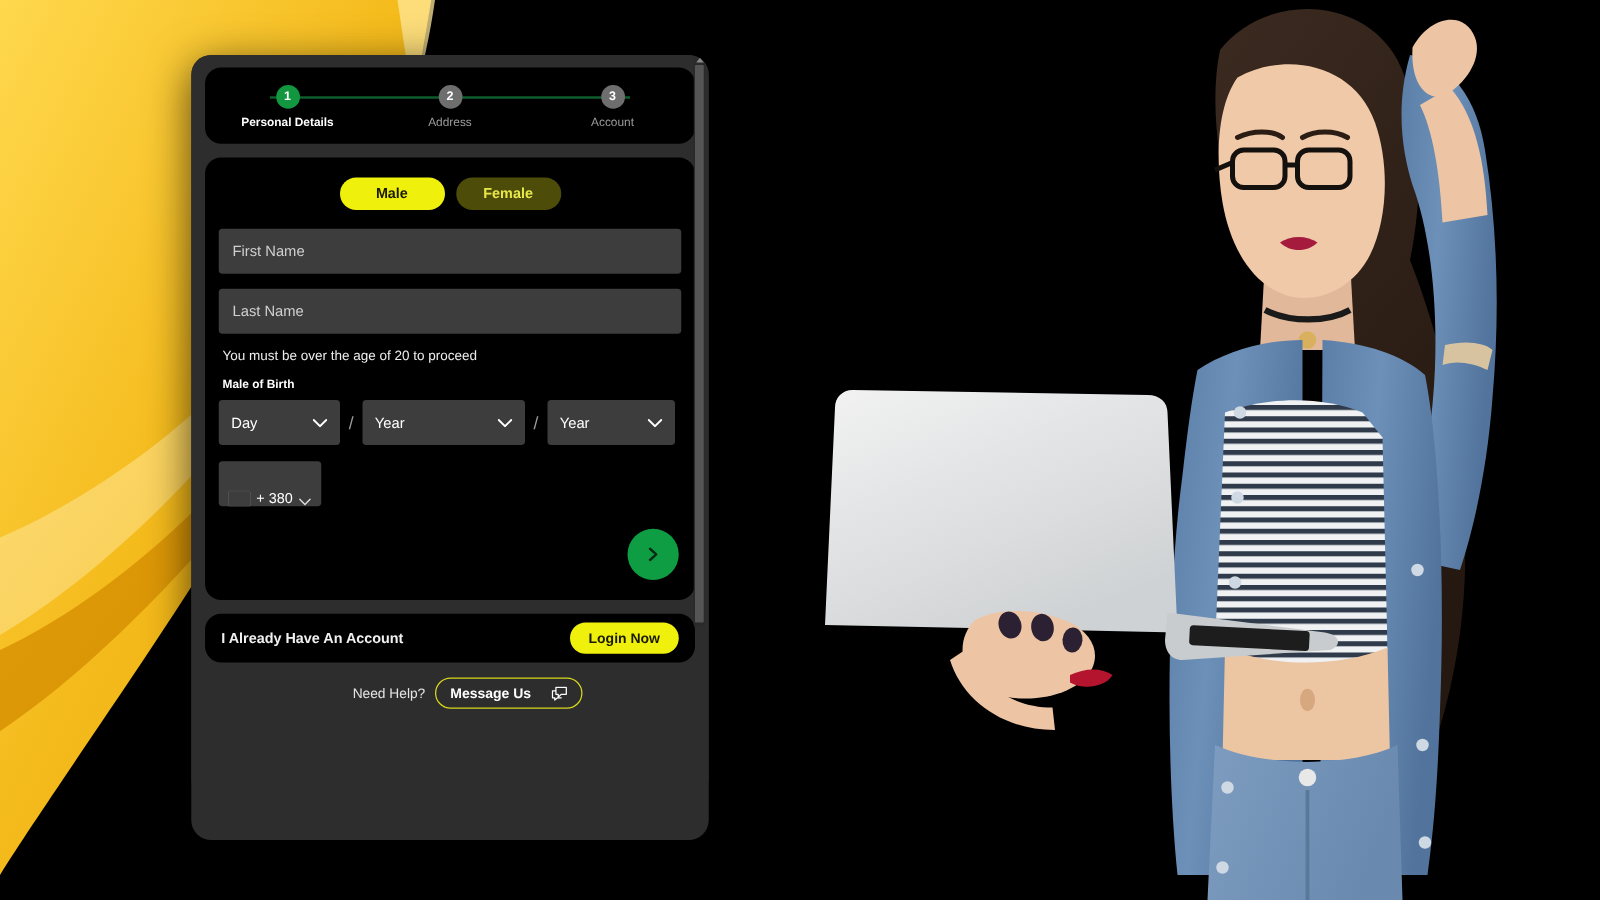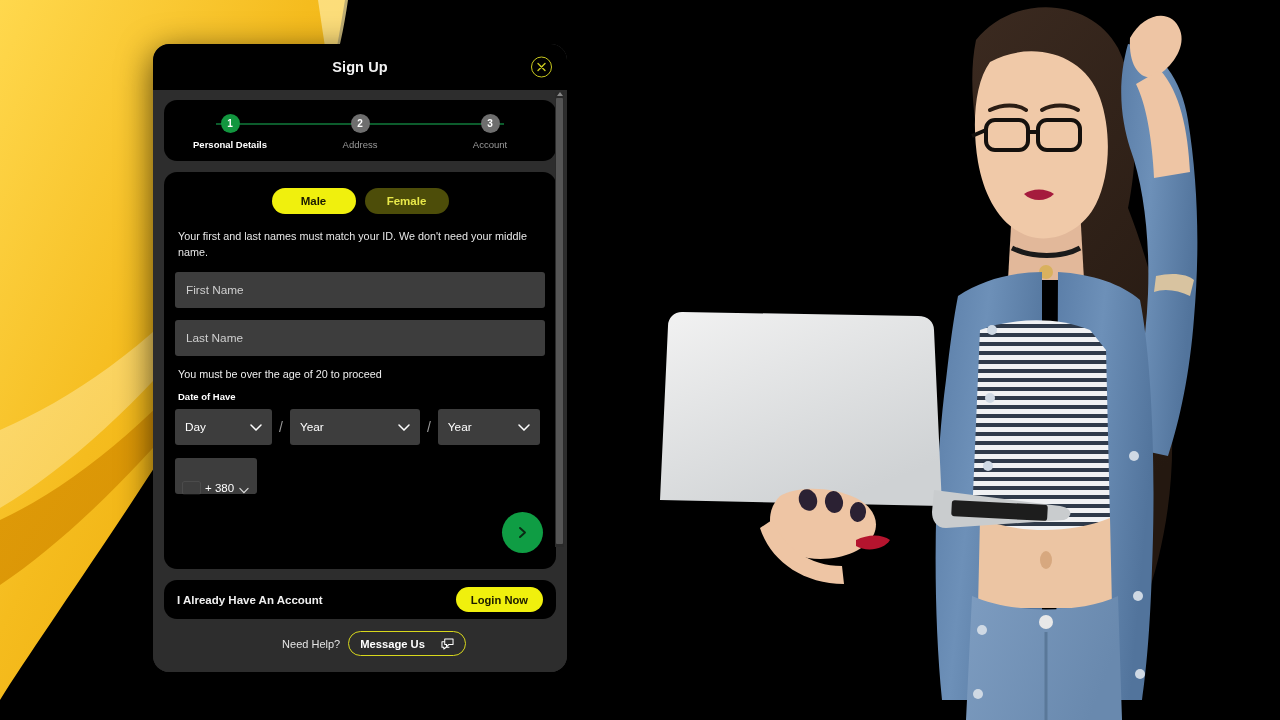--- a/index.html
+++ b/index.html
@@ -473,28 +473,20 @@
       <circle cx="322" cy="630" r="5" fill="#cfd9e4"></circle>
       <circle cx="318" cy="694" r="5" fill="#cfd9e4"></circle>
       <circle cx="474" cy="456" r="5" fill="#cfd9e4"></circle>
       <circle cx="478" cy="596" r="5" fill="#cfd9e4"></circle>
       <circle cx="480" cy="674" r="5" fill="#cfd9e4"></circle>
     </svg>
   </div>
 
   <div class="modal">
 
-    <div class="modal-header">
-      <div class="modal-title">Sign Up</div>
-      <div class="close-btn">
-        <svg width="11" height="11" viewBox="0 0 11 11">
-          <path d="M2,2 L9,9 M9,2 L2,9" stroke="#c8c81e" stroke-width="1.4" stroke-linecap="round"></path>
-        </svg>
-      </div>
-    </div>
 
     <div class="modal-body">
 
       <div class="scrollbar">
         <div class="arrow-up"></div>
         <div class="thumb"></div>
       </div>
 
       <div class="card stepper-card">
         <div class="stepper">
@@ -517,29 +509,28 @@
         </div>
       </div>
 
       <div class="card form-card">
 
         <div class="gender-row">
           <button class="gender-btn selected">Male</button>
           <button class="gender-btn unselected">Female</button>
         </div>
 
-        <div class="helper-text">Your first and last names must match your ID. We don't need your middle name.</div>
 
         <input class="field" type="text" placeholder="First Name" style="">
 
         <input class="field" type="text" placeholder="Last Name" style="">
 
         <div class="age-note">You must be over the age of 20 to proceed</div>
 
-        <div class="dob-label">Date of Have</div>
+        <div class="dob-label">Male of Birth</div>
 
         <div class="dob-row">
           <div class="select-box dob-day">
             <span class="sel-text">Day</span>
             <svg width="12" height="7" viewBox="0 0 12 7">
               <path d="M1,1 L6,6 L11,1" stroke="#ffffff" stroke-width="1.5" fill="none" stroke-linecap="round"></path>
             </svg>
           </div>
 
           <span class="sep">/</span>

